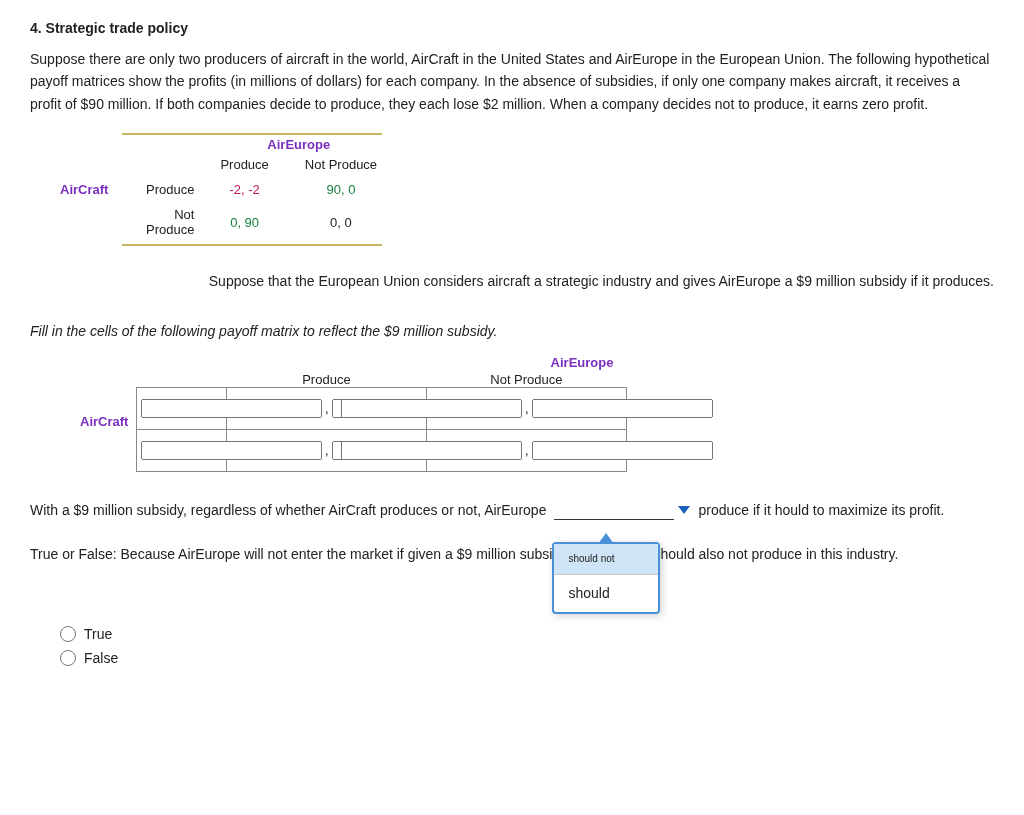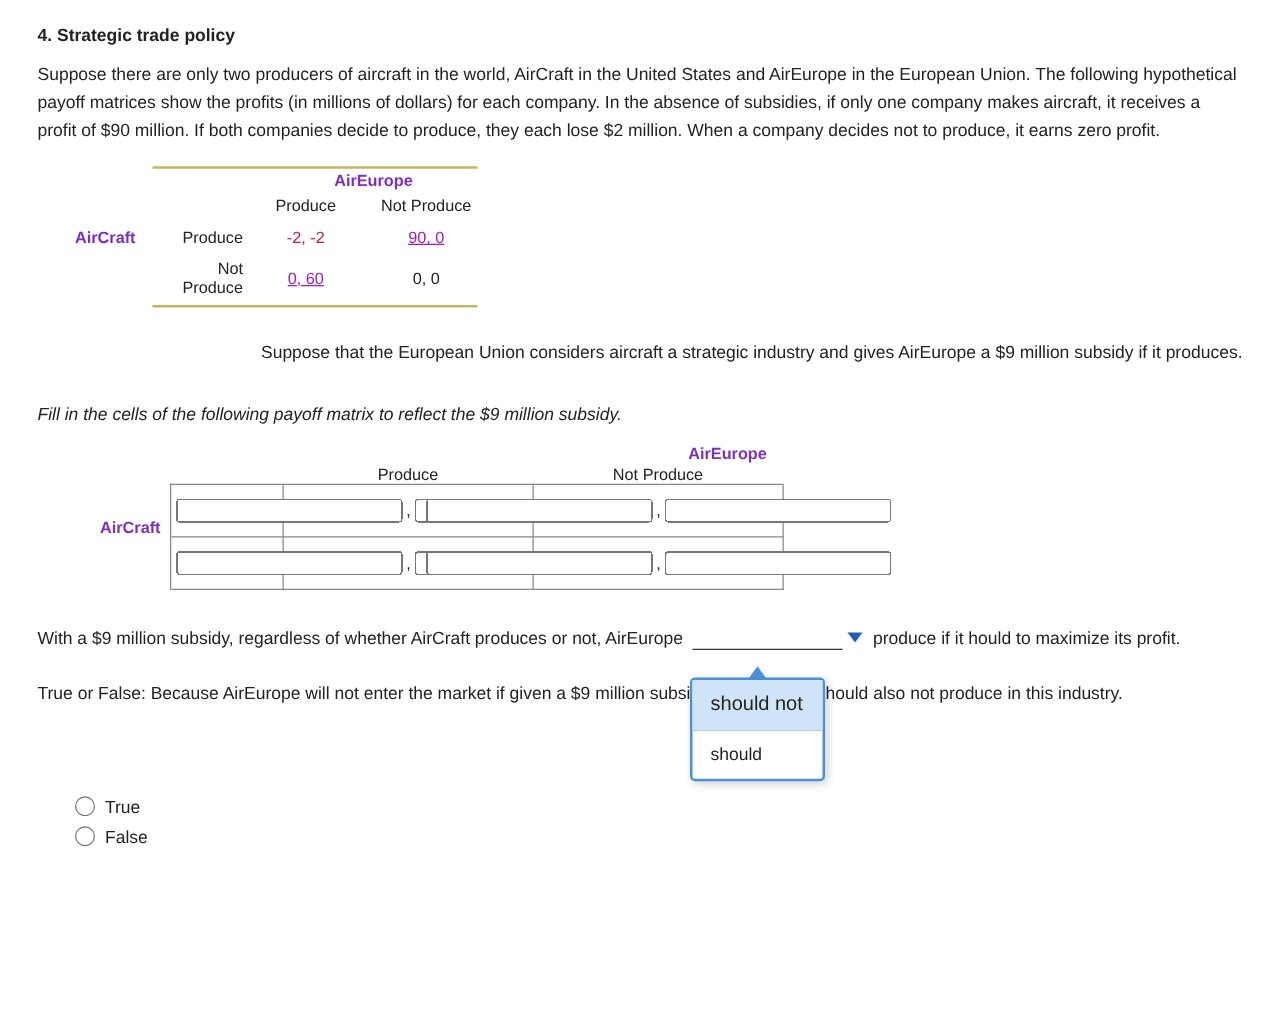--- a/index.html
+++ b/index.html
@@ -16,21 +16,21 @@
       margin-bottom: 12px;
     }
     .question-text {
       line-height: 1.6;
     }
     
     .matrix-wrapper {
       margin: 18px 0 24px 20px;
     }
     .matrix-value-neg { color: #be185d; }
-    .matrix-value-pos { color: #a21caf; text-decoration: underline; }
+    .matrix-value-pos { color: #15803d; }
     .header-row td {
       font-weight: normal;
     }
     hr.matrix-top {
       border: none;
       border-top: 2px solid #c8b560;
       margin-bottom: 2px;
     }
     hr.matrix-bottom {
       border: none;
@@ -148,21 +148,21 @@
           <td>Produce</td>
           <td>Not Produce</td>
         </tr>
         <tr>
           <td class="row-label">Produce</td>
           <td class="matrix-value-neg">-2, -2</td>
           <td class="matrix-value-pos">90, 0</td>
         </tr>
         <tr>
           <td class="row-label">Not Produce</td>
-          <td class="matrix-value-pos">0, 60</td>
+          <td class="matrix-value-pos">0, 90</td>
           <td>0, 0</td>
         </tr>
       </tbody>
         </table>
 
       <hr class="matrix-bottom" style="width:260px; margin-left:0;">
     </div>
   </div>
 </div>
 
@@ -243,21 +243,21 @@
 </div>
 
 <div class="truefalse-section">
   <div style="line-height:1.8; margin-bottom:12px; display:flex; align-items:flex-start; flex-wrap:wrap;">
     <span>True or False: Because AirEurope will not enter the market if given a $9 million subsi</span>
 
     <span style="position:relative; display:inline-block; vertical-align:middle;">
       <span style="display:inline-block; border:2px solid #4a90d9; border-radius:4px; background:#fff; box-shadow:2px 2px 8px rgba(0,0,0,0.18); min-width:108px; font-size:14px; position:relative; top:0;">
         
         <span style="position:absolute; top:-11px; left:50%; transform:translateX(-50%); width:0; height:0; border-left:8px solid transparent; border-right:8px solid transparent; border-bottom:11px solid #4a90d9;"></span>
-        <div style="padding:6px 14px; cursor:pointer; font-size:16px; background:#d0e4f7;">should not</div>
+        <div style="padding:6px 14px; cursor:pointer; font-size:10px; background:#d0e4f7;">should not</div>
         <hr style="border:none; border-top:1px solid #ccc; margin:0;">
         <div style="padding:6px 14px; cursor:pointer; font-size:14px;">should</div>
       </span>
     </span>
     <span>hould also not produce in this industry.</span>
   </div>
 
   <div class="radio-group">
     <div class="radio-row">
       <input type="radio" name="truefalse" value="true" style="">

